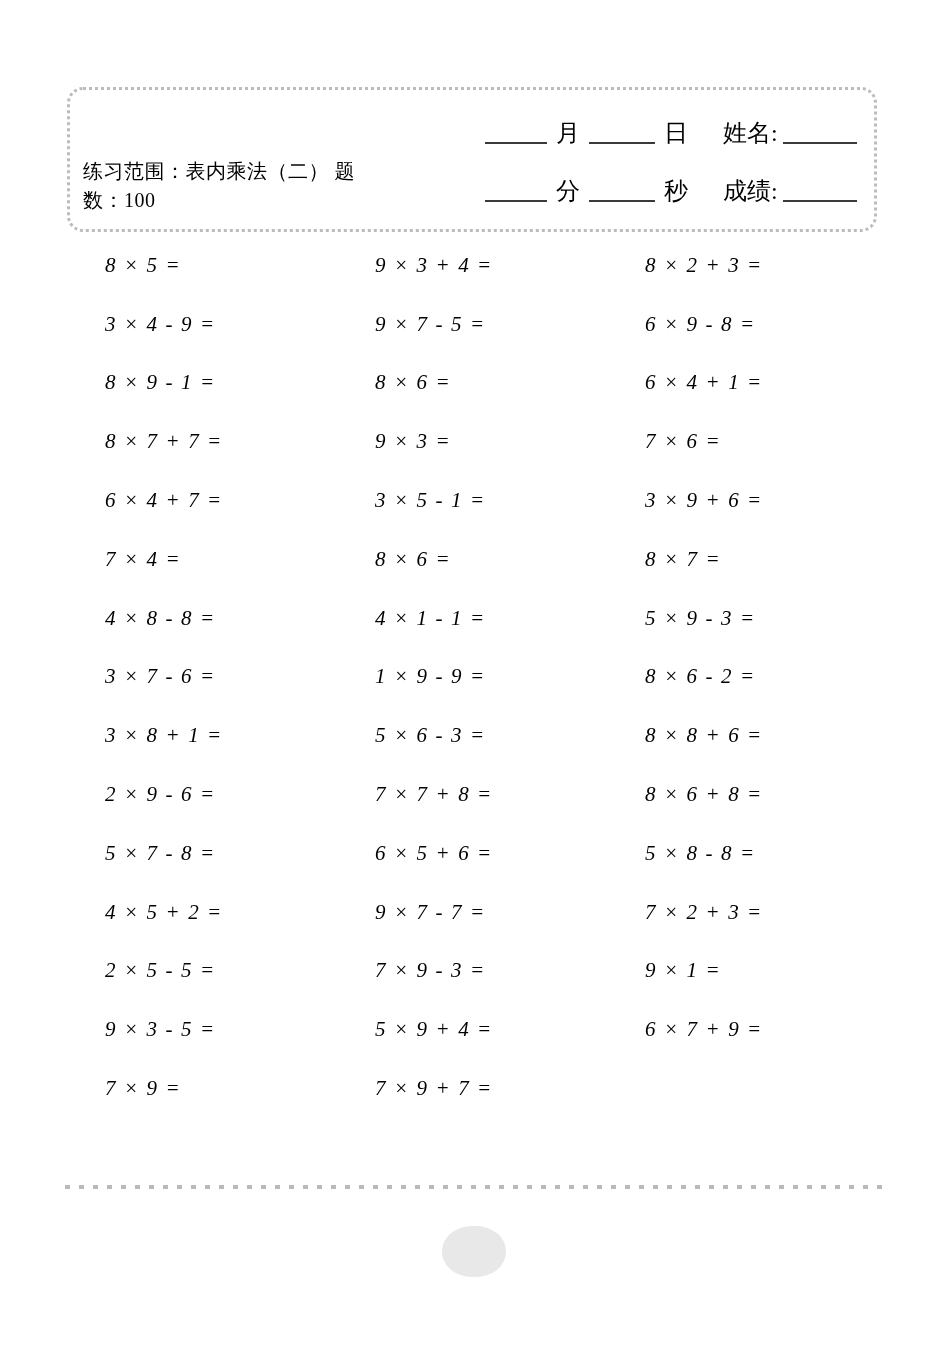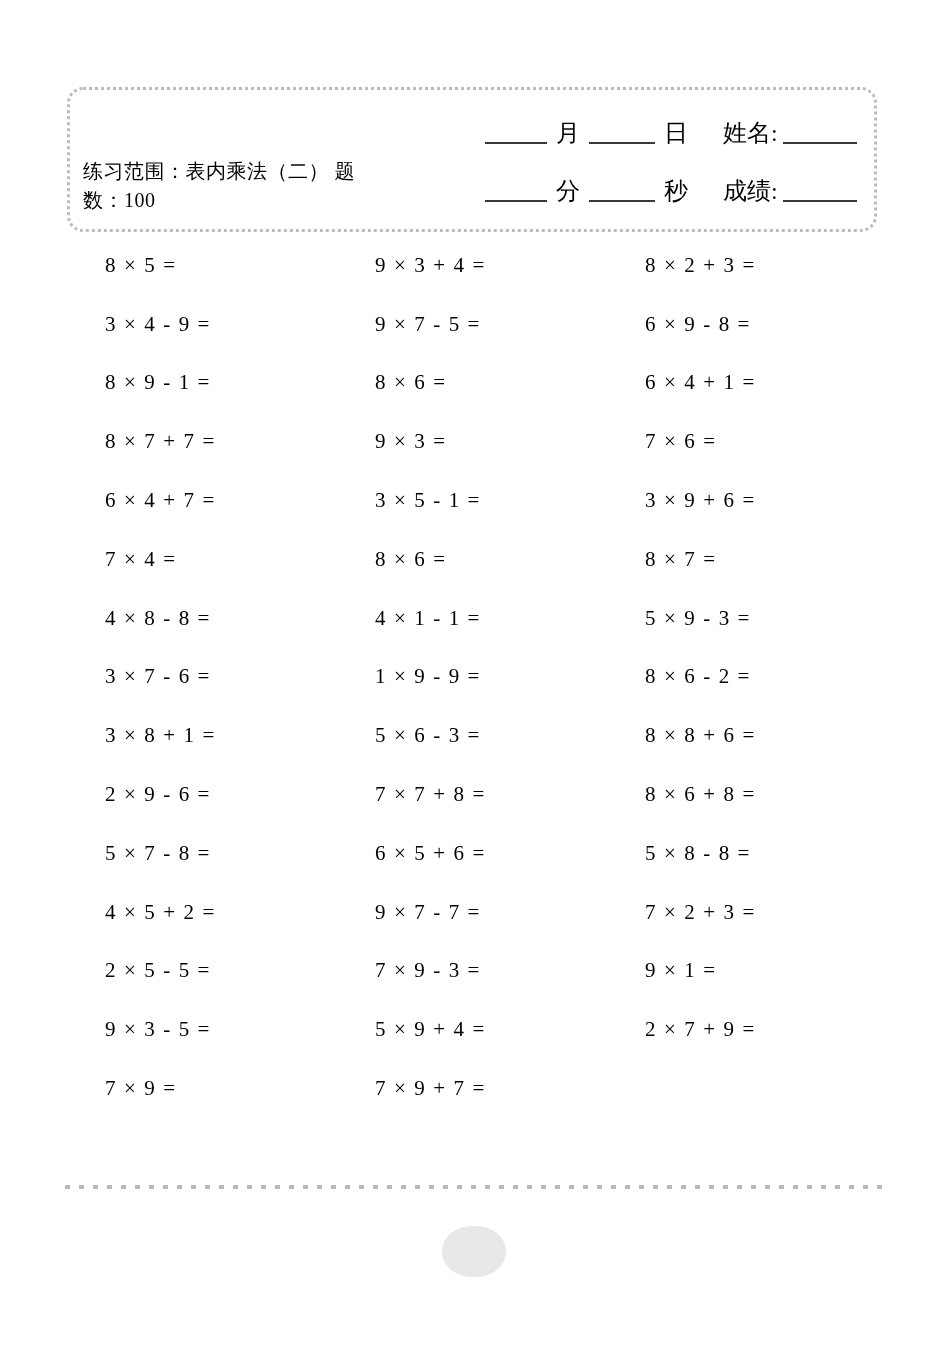--- a/index.html
+++ b/index.html
@@ -68,20 +68,21 @@
     grid-template-columns: 270px 270px 270px;
     grid-auto-rows: 58.8px;
     align-items: center;
     font-size: 21px;
     color: #000000;
   }
   .cell {
     white-space: nowrap;
     letter-spacing: 0.6px;
     word-spacing: 2px;
+    font-style: italic;
   }
 
   
   .separator {
     position: absolute;
     left: 65px;
     top: 1185px;
     width: 818px;
     height: 4px;
     background: repeating-linear-gradient(to right, #b9b9b9 0 5px, transparent 5px 14px);
@@ -159,19 +160,19 @@
   <div class="cell">6 × 5 + 6 =</div>
   <div class="cell">5 × 8 - 8 =</div>
   <div class="cell">4 × 5 + 2 =</div>
   <div class="cell">9 × 7 - 7 =</div>
   <div class="cell">7 × 2 + 3 =</div>
   <div class="cell">2 × 5 - 5 =</div>
   <div class="cell">7 × 9 - 3 =</div>
   <div class="cell">9 × 1 =</div>
   <div class="cell">9 × 3 - 5 =</div>
   <div class="cell">5 × 9 + 4 =</div>
-  <div class="cell">2 × 7 + 9 =</div>
+  <div class="cell">6 × 7 + 9 =</div>
   <div class="cell">7 × 9 =</div>
   <div class="cell">7 × 9 + 7 =</div>
 </div>
 
 <div class="separator"></div>
 <div class="blob"></div>
 
 </body></html>

